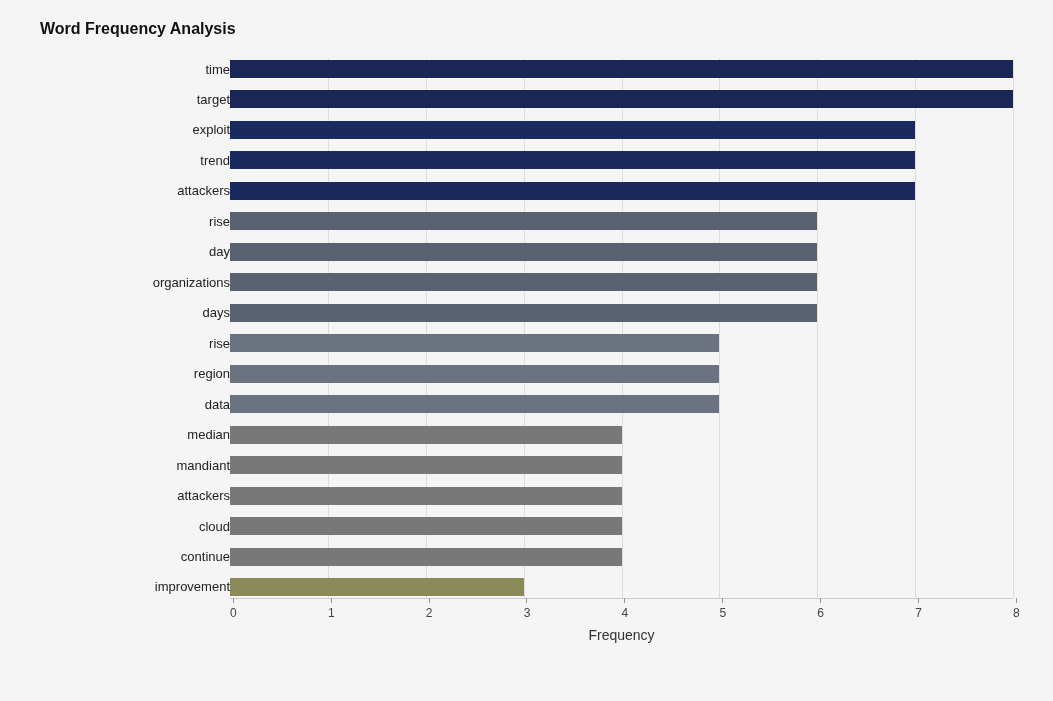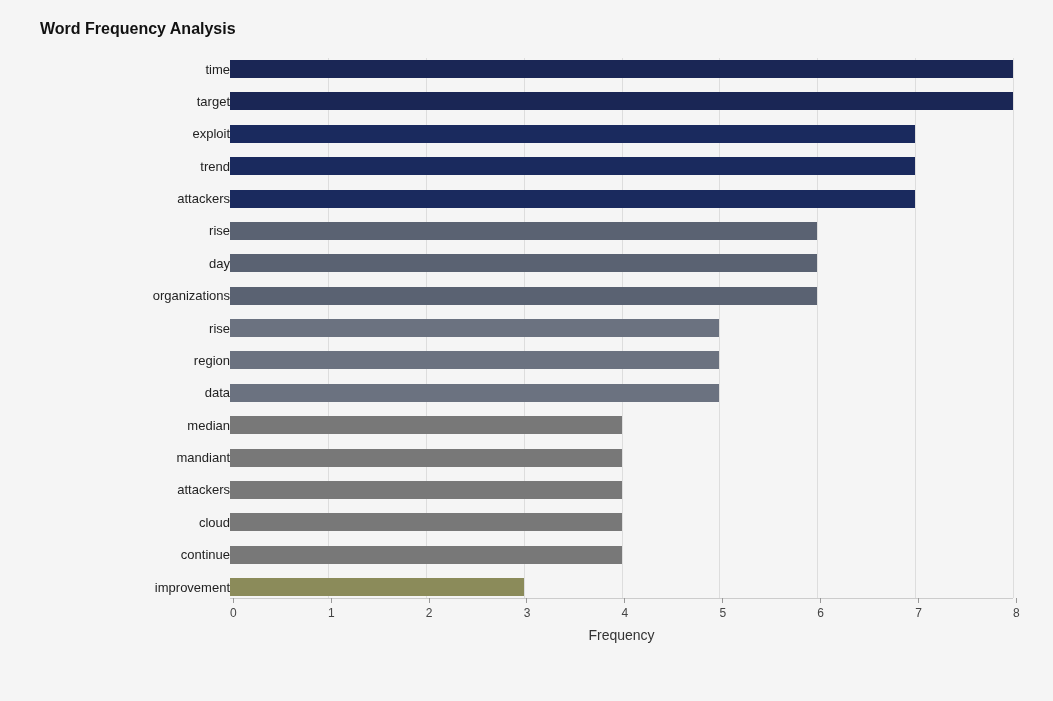--- a/index.html
+++ b/index.html
@@ -189,20 +189,26 @@
             <div class="bar-fill" style="width: 75%; background: rgb(90, 98, 114);"></div>
           </div>
         </div>
         <div class="bar-row">
           <div class="bar-label">organizations</div>
           <div class="bar-track">
             <div class="bar-fill" style="width: 75%; background: rgb(90, 98, 114);"></div>
           </div>
         </div>
         <div class="bar-row">
+          <div class="bar-label">days</div>
+          <div class="bar-track">
+            <div class="bar-fill" style="width: 75%; background: rgb(90, 98, 114);"></div>
+          </div>
+        </div>
+        <div class="bar-row">
           <div class="bar-label">rise</div>
           <div class="bar-track">
             <div class="bar-fill" style="width: 62.5%; background: rgb(107, 114, 128);"></div>
           </div>
         </div>
         <div class="bar-row">
           <div class="bar-label">region</div>
           <div class="bar-track">
             <div class="bar-fill" style="width: 62.5%; background: rgb(107, 114, 128);"></div>
           </div>

